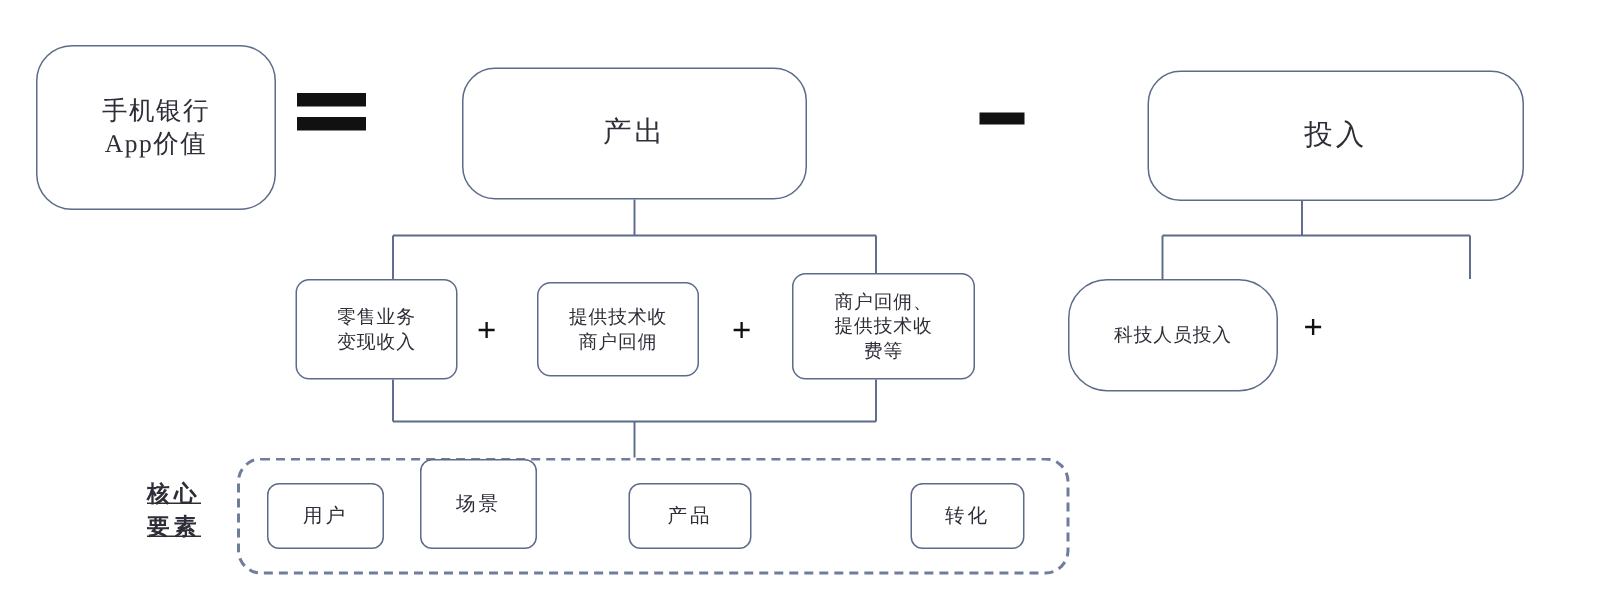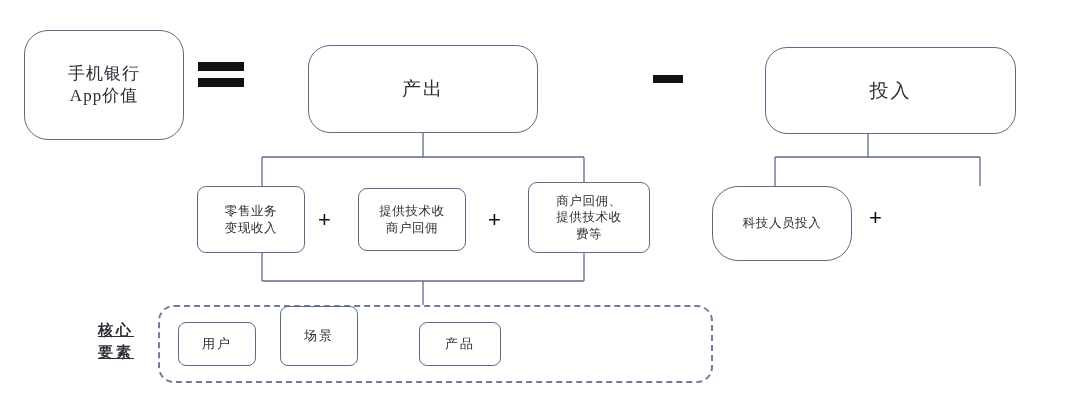--- a/index.html
+++ b/index.html
@@ -189,14 +189,15 @@
   <div class="core-label" style="left:85px; top:320px; width:62px;text-decoration:underline;">
     <div>核心</div>
     <div>要素</div>
   </div>
 
   <div class="dashed-group" style="left:158px; top:305px; width:555px; height:78px;"></div>
 
   <div class="node chip" style="left:178px; top:322px; width:78px; height:44px;">用户</div>
   <div class="node chip" style="left:280px; top:306px; width:78px; height:60px;">场景</div>
   <div class="node chip" style="left:388px; top:322px; width:82px; height:44px;margin-left:31px;">产品</div>
+  <div class="node chip" style="left:607px; top:322px; width:76px; height:44px;">转化</div>
 
 </div>
 
 </body></html>

